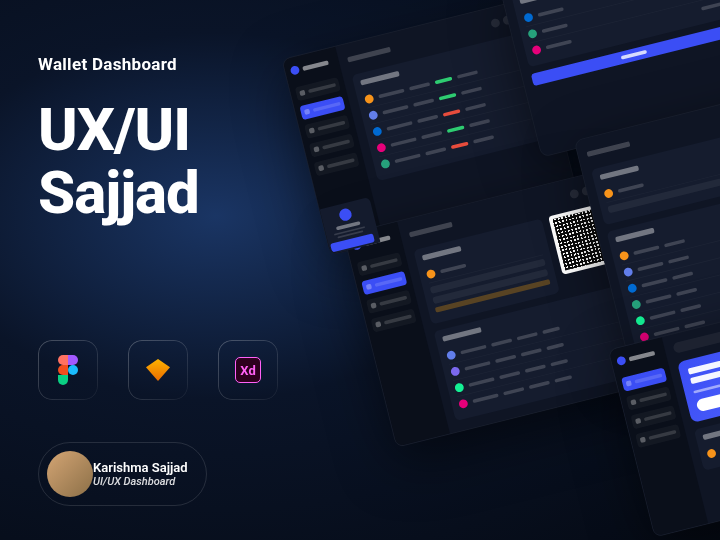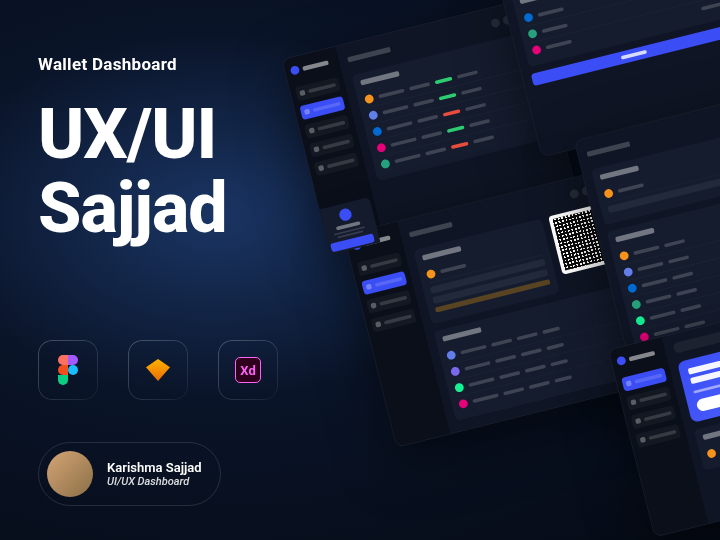--- a/index.html
+++ b/index.html
@@ -1,34 +1,34 @@
 <!DOCTYPE html>
 <html><head>
 <meta charset="utf-8">
 <style>
 *{margin:0;padding:0;box-sizing:border-box;font-family:-apple-system,BlinkMacSystemFont,'Segoe UI',Roboto,sans-serif}
 body{width:720px;height:540px;background:radial-gradient(ellipse at 30% 40%,#1a3564 0%,#0a1428 40%,#050a14 100%);overflow:hidden;position:relative;color:#fff}
 .left{position:absolute;left:38px;top:54px;z-index:10}
 .subtitle{font-size:17px;font-weight:700;letter-spacing:.3px;margin-bottom:24px}
-.title{font-size:70px;font-weight:800;line-height:1.05;letter-spacing:-1px}
+.title{font-size:60px;font-weight:800;line-height:1.05;letter-spacing:-1px}
 .icons{position:absolute;left:38px;top:340px;display:flex;gap:30px;z-index:10}
 .icon-card{width:60px;height:60px;border-radius:14px;display:flex;align-items:center;justify-content:center;position:relative}
 .icon-card::before{content:'';position:absolute;inset:0;border-radius:14px;padding:1px;background:linear-gradient(135deg,rgba(255,255,255,.25),rgba(255,255,255,.05));-webkit-mask:linear-gradient(#fff 0 0) content-box,linear-gradient(#fff 0 0);-webkit-mask-composite:xor;mask-composite:exclude}
 .figma-icon{display:flex;flex-direction:column;align-items:center;gap:-2px}
 .figma-icon .shape{width:10px;height:10px}
 .figma-top{display:flex}
 .figma-top .l{background:#ff7262;border-radius:5px 0 0 5px}
 .figma-top .r{background:#a259ff;border-radius:0 5px 5px 0}
 .figma-mid{display:flex}
 .figma-mid .l{background:#f24e1e;border-radius:5px 0 0 5px}
 .figma-mid .r{background:#1abcfe;border-radius:50%}
 .figma-bot{background:#0acf83;border-radius:0 0 5px 5px;width:10px;height:10px;align-self:flex-start;margin-left:0;border-bottom-left-radius:5px;border-bottom-right-radius:5px}
 .sketch-icon{width:24px;height:22px;background:linear-gradient(180deg,#fdb300 0%,#ea6c00 100%);clip-path:polygon(50% 0%,100% 38%,50% 100%,0% 38%)}
 .xd-icon{width:26px;height:26px;background:#2e001e;border-radius:5px;display:flex;align-items:center;justify-content:center;color:#ff61f6;font-weight:700;font-size:13px;border:1px solid #ff61f6}
-.profile{position:absolute;left:38px;bottom:34px;display:flex;align-items:center;gap:14px;z-index:10;padding:8px 18px 8px 8px;border-radius:32px;border:1px solid rgba(255,255,255,.12)}
+.profile{position:absolute;left:38px;bottom:34px;display:flex;align-items:center;z-index:10;padding:8px 18px 8px 8px;border-radius:32px;border:1px solid rgba(255,255,255,.12)}
 .avatar{width:46px;height:46px;border-radius:50%;background:linear-gradient(135deg,#d4a574 0%,#8b6f47 100%);flex-shrink:0}
 .profile-text .name{font-size:13px;font-weight:600}
 .profile-text .role{font-size:11px;font-weight:500;font-style:italic;opacity:.85}
 
 .screens{position:absolute;right:-130px;top:-45px;width:540px;height:640px;transform:rotate(-14deg) scale(.88);z-index:1}
 .screen{position:absolute;background:#0f1524;border-radius:10px;box-shadow:0 20px 60px rgba(0,0,0,.5);overflow:hidden;border:1px solid rgba(255,255,255,.04)}
 .s1{left:0;top:0;width:290px;height:230px}
 .s2{left:260px;top:-20px;width:260px;height:200px}
 .s3{left:20px;top:210px;width:310px;height:250px}
 .s4{left:300px;top:170px;width:260px;height:260px}

